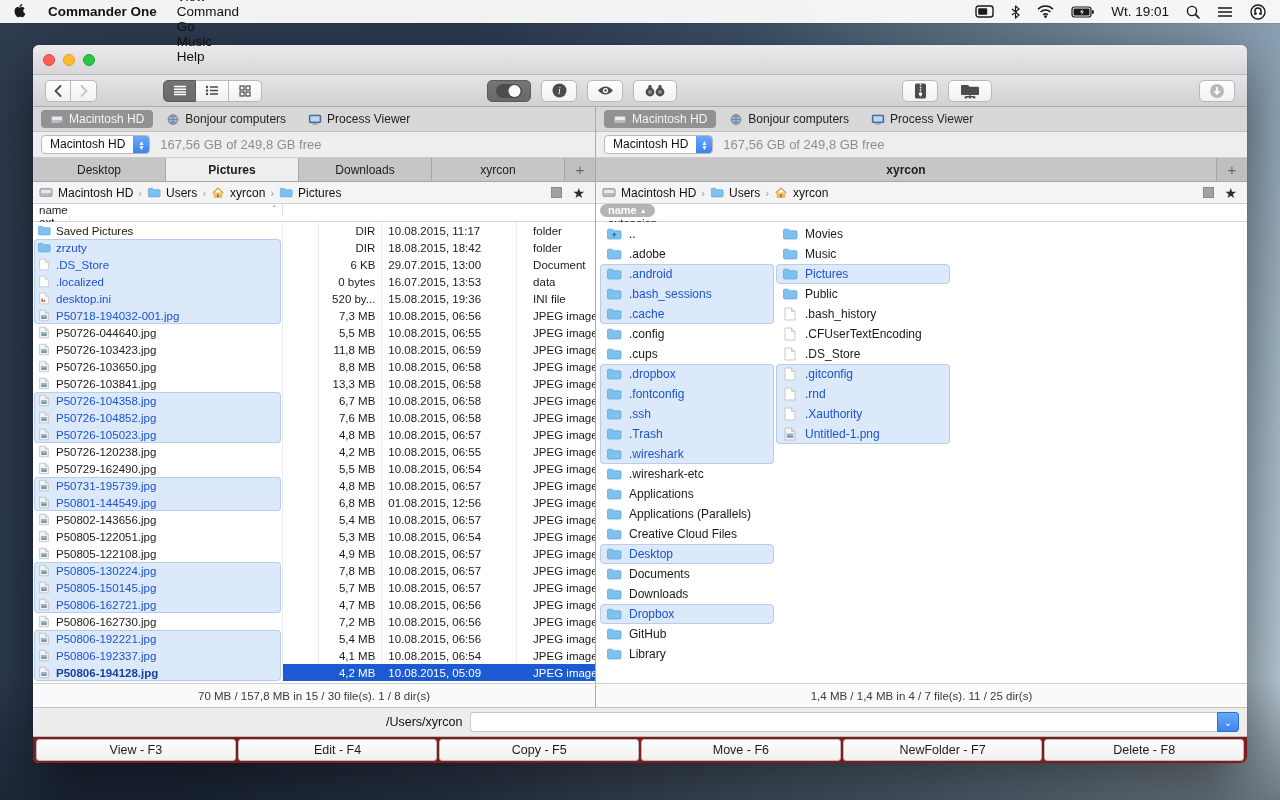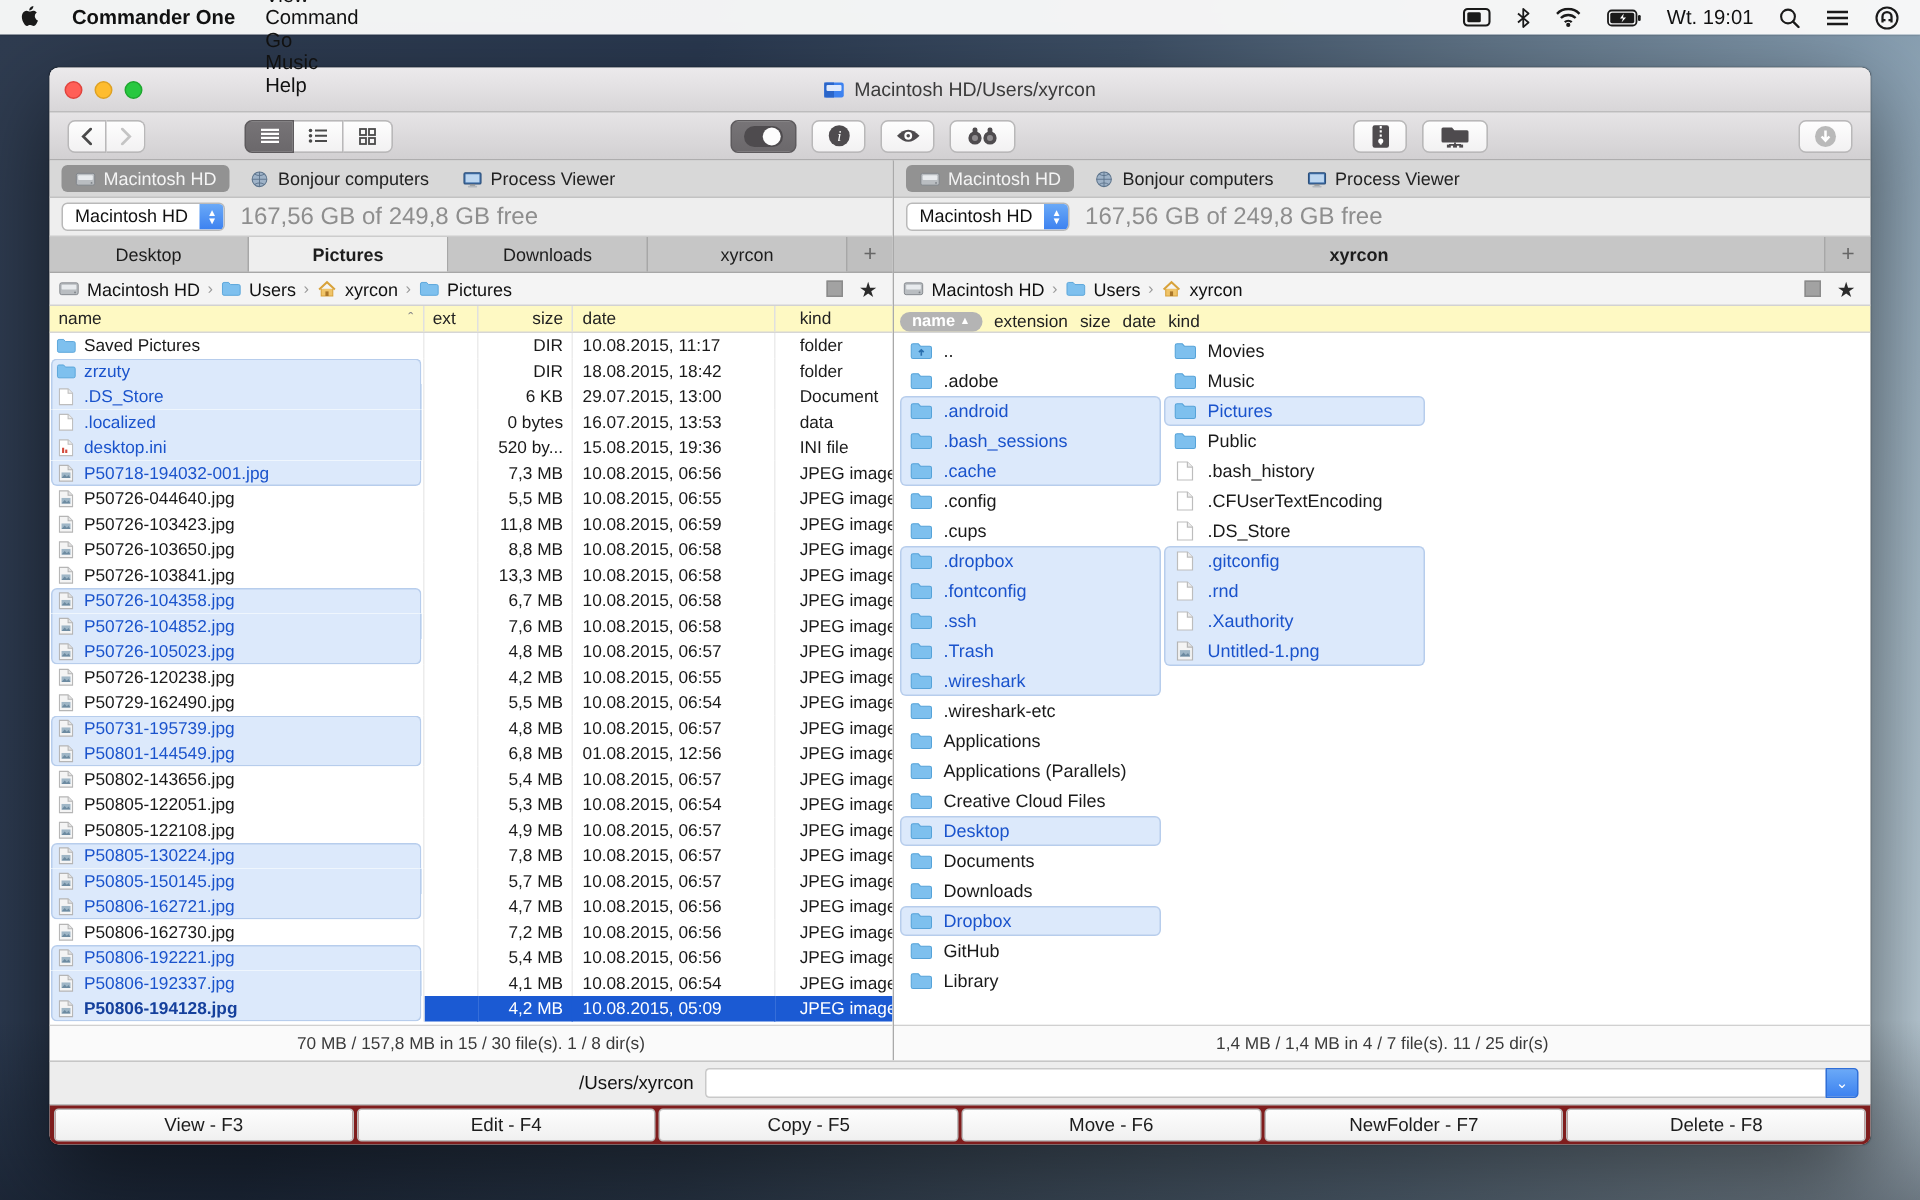--- a/index.html
+++ b/index.html
@@ -74,42 +74,42 @@
   .fav.sel { background:#929292; color:#f4f4f4; }
 
   .driverow { height:26px; background:#eeeeee; border-bottom:1px solid #cccccc;
     display:flex; align-items:center; padding:0 8px; gap:10px; }
   .drivesel { display:flex; align-items:stretch; height:19px; border:1px solid #b9b9b9;
     border-radius:4px; overflow:hidden; background:#fff; font-size:12px; }
   .drivesel .lab { padding:1px 8px 0 8px; color:#111; }
   .drivesel .step { width:16px; background:linear-gradient(#6aa9f7,#3d82f0); color:#fff;
     display:flex; flex-direction:column; align-items:center; justify-content:center;
     font-size:6.5px; line-height:5px; }
-  .freetext { font-size:16px; color:#8e8e8e; }
+  .freetext { font-size:13px; color:#8e8e8e; }
 
   .tabrow { height:24px; background:#bfbfbf; display:flex; align-items:stretch;
     border-bottom:1px solid #a7a7a7; font-size:12px; color:#1d1d1d; }
   .tab { flex:1; display:flex; align-items:center; justify-content:center;
     border-right:1px solid #a7a7a7; background:#c6c6c6; }
   .tab.active { background:#eeeeee; font-weight:bold; }
   .tab.bold { font-weight:bold; }
   .tabplus { width:30px; display:flex; align-items:center; justify-content:center;
     color:#666; font-size:15px; }
 
   .crumbrow { height:22px; background:#f4f4f4; border-bottom:1px solid #d2d2d2;
     display:flex; align-items:center; padding:0 6px; font-size:12px; color:#111; }
   .crumbs { display:flex; align-items:center; gap:5px; flex:1; min-width:0; }
   .crumb { display:flex; align-items:center; gap:5px; }
   .crumb .sep { color:#9a9a9a; font-size:11px; }
   .crumb-tools { display:flex; align-items:center; gap:10px; margin-left:8px; padding-right:4px; }
   .sqbtn { width:11px; height:11px; background:#a2a2a2; border:1px solid #8b8b8b; }
   .starbtn { color:#2b2b2b; font-size:14px; line-height:1; }
 
-  .colheader { height:18px; background:#fef9c3; border-bottom:1px solid #d6d6d6;
-    display:flex; font-size:11.5px; color:#222; align-items:flex-end; }
+  .colheader { height:18px; background:#ffffff; border-bottom:1px solid #d6d6d6;
+    display:flex; font-size:11.5px; color:#222; align-items:flex-start;flex-direction:column; }
   .colheader .hc { border-right:1px solid #e0e0e0; height:100%; display:flex;
     align-items:center; padding:0 6px; }
   .hc.hname { width:250px; justify-content:space-between; }
   .hc.hext { width:37px; } .hc.hsize { width:63px; justify-content:flex-end; }
   .hc.hdate { width:135px; } .hc.hkind { width:78px; padding-left:16px; border-right:none; }
   .hcaret { color:#8b8b8b; font-size:10px; }
 
   .colheader.brief { gap:0; padding-left:4px; }
   .namepill { background:#b4b4b4; color:#fff; font-weight:bold; font-size:11px;
     border-radius:8px; padding:0 8px 1px 8px; display:flex; align-items:center; gap:3px; }
@@ -241,30 +241,20 @@
   </span>
 </div>
 
 <div class="window">
 
   <div class="titlebar">
     <div class="traffic">
       <span class="tl close"></span>
       <span class="tl min"></span>
       <span class="tl zoom"></span>
-    </div>
-    <div class="title-center">
-      <span>
-          <svg width="14" height="12" viewBox="0 0 14 12">
-            <rect x="0.5" y="1" width="13" height="10" rx="1.5" fill="#3d82f0"></rect>
-            <rect x="0.5" y="1" width="6.5" height="10" fill="#2a65c9"></rect>
-            <rect x="2" y="2.6" width="10" height="4" rx="0.8" fill="#dfeafc"></rect>
-          </svg>
-        </span>
-      <span>Macintosh HD/Users/xyrcon</span>
     </div>
   </div>
 
   <div class="toolbar">
     <div class="navgroup">
       <span class="tbtn">
           <svg width="8" height="12" viewBox="0 0 8 12">
             <path d="M6.5 1 L1.5 6 L6.5 11" fill="none" stroke="#4a4a4a" stroke-width="1.8" stroke-linecap="round"></path>
           </svg>
         </span>

